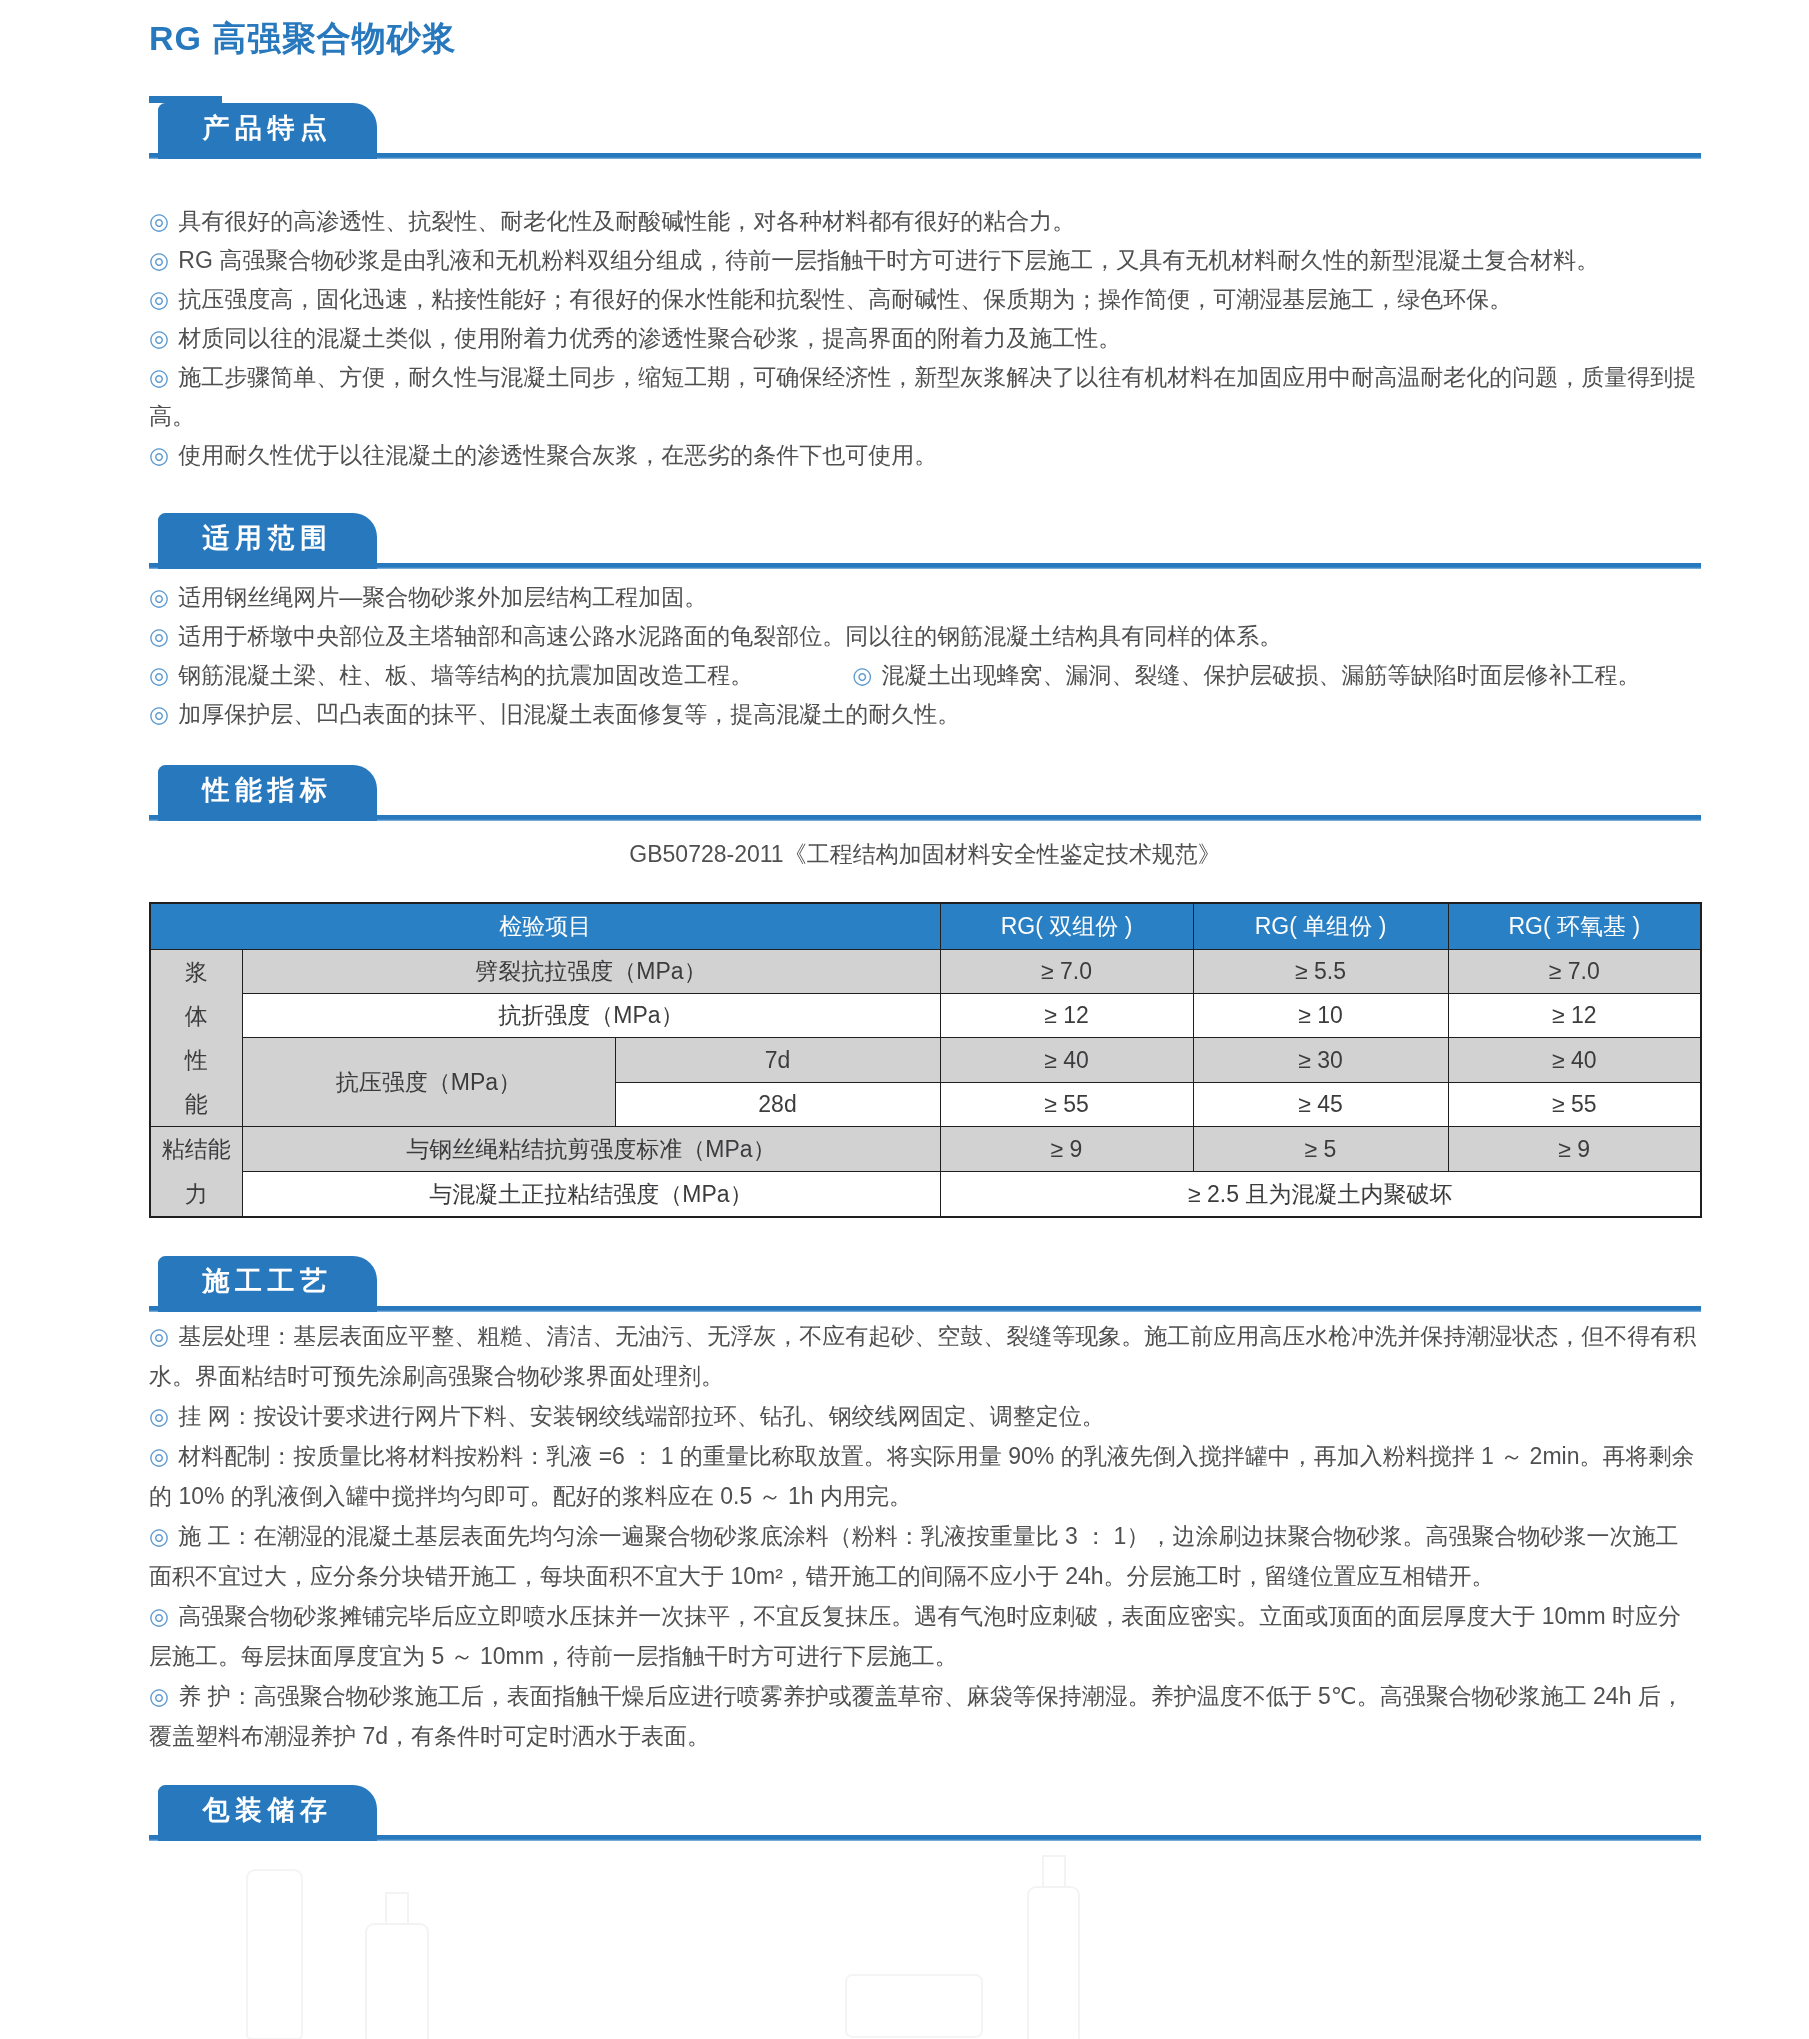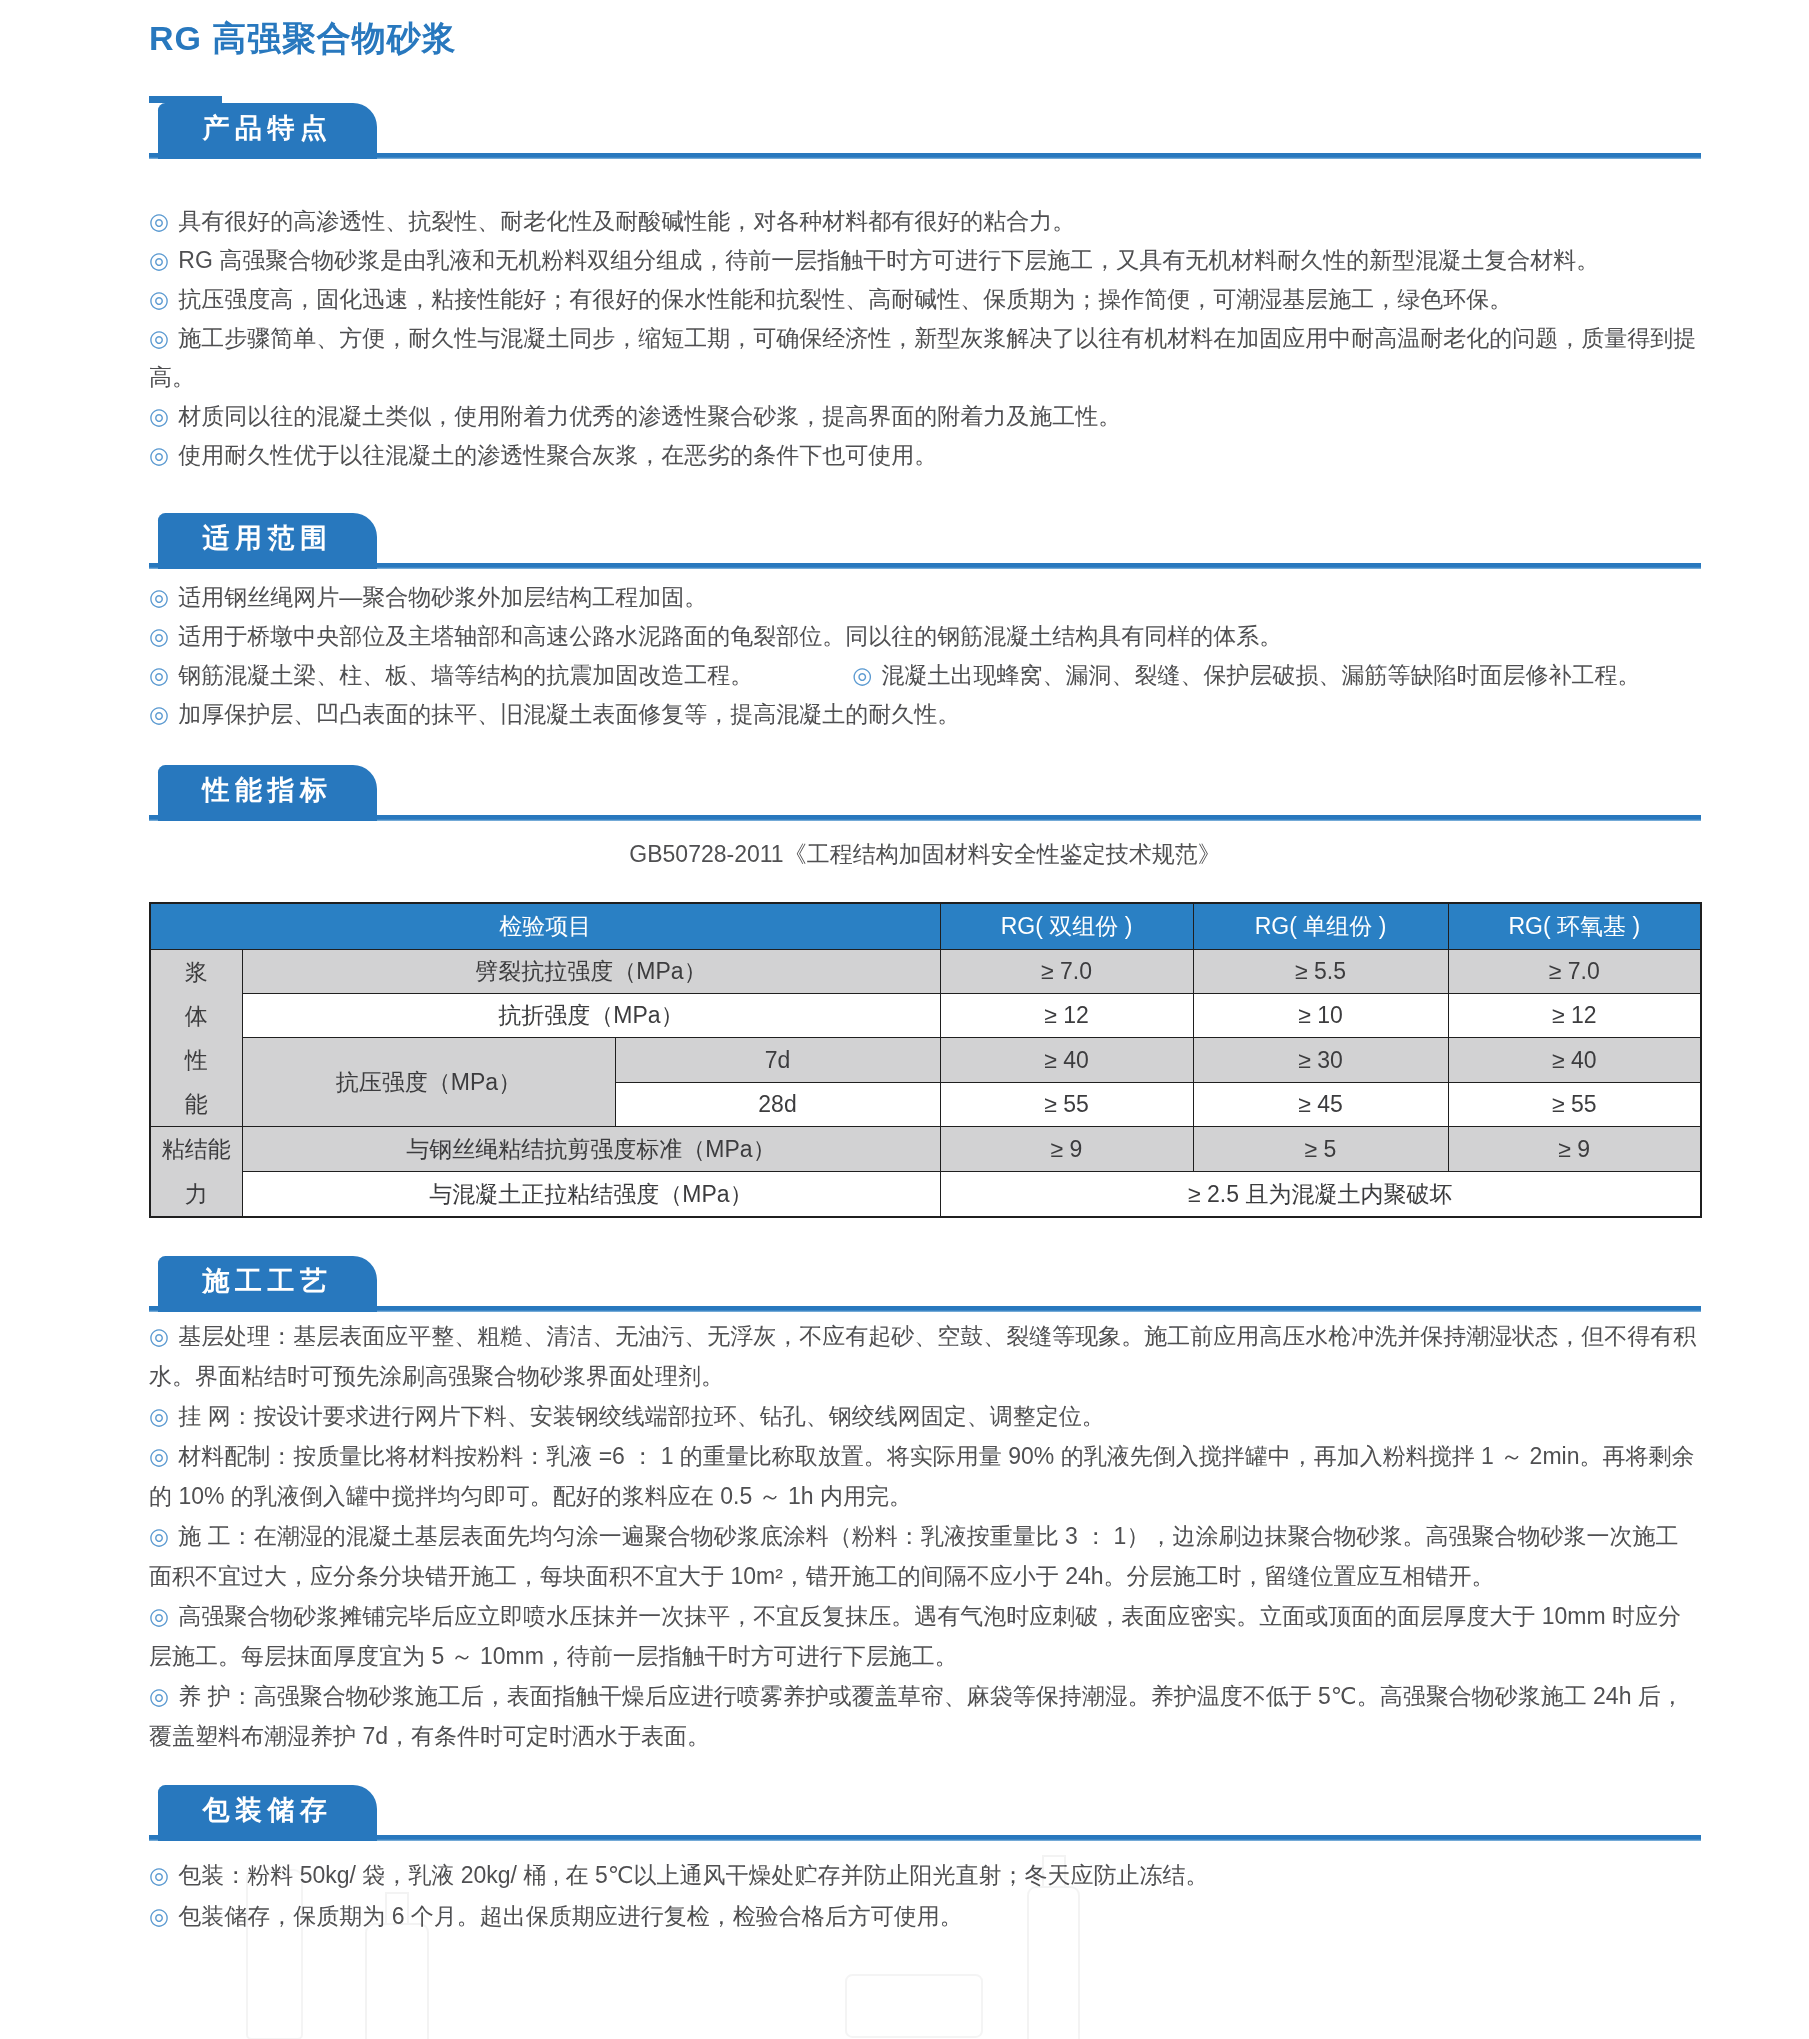--- a/index.html
+++ b/index.html
@@ -84,22 +84,22 @@
       <div class="sec-header">
         <div class="sec-rule"></div>
         <div class="sec-badge">
           <span>产品特点</span>
         </div>
       </div>
       <div class="bullets s1-bullets">
           <div class="bullet-row"><span class="bullet-item"><span class="mark">◎</span><span>具有很好的高渗透性、抗裂性、耐老化性及耐酸碱性能，对各种材料都有很好的粘合力。</span></span></div>
           <div class="bullet-row"><span class="bullet-item"><span class="mark">◎</span><span>RG 高强聚合物砂浆是由乳液和无机粉料双组分组成，待前一层指触干时方可进行下层施工，又具有无机材料耐久性的新型混凝土复合材料。</span></span></div>
           <div class="bullet-row"><span class="bullet-item"><span class="mark">◎</span><span>抗压强度高，固化迅速，粘接性能好；有很好的保水性能和抗裂性、高耐碱性、保质期为；操作简便，可潮湿基层施工，绿色环保。</span></span></div>
+          <div class="bullet-row"><span class="bullet-item"><span class="mark">◎</span><span>材质同以往的混凝土类似，使用附着力优秀的渗透性聚合砂浆，提高界面的附着力及施工性。</span></span></div>
           <div class="bullet-row"><span class="bullet-item"><span class="mark">◎</span><span>施工步骤简单、方便，耐久性与混凝土同步，缩短工期，可确保经济性，新型灰浆解决了以往有机材料在加固应用中耐高温耐老化的问题，质量得到提高。</span></span></div>
-          <div class="bullet-row"><span class="bullet-item"><span class="mark">◎</span><span>材质同以往的混凝土类似，使用附着力优秀的渗透性聚合砂浆，提高界面的附着力及施工性。</span></span></div>
           <div class="bullet-row"><span class="bullet-item"><span class="mark">◎</span><span>使用耐久性优于以往混凝土的渗透性聚合灰浆，在恶劣的条件下也可使用。</span></span></div>
         </div>
     </section>
 
     <section>
       <div class="sec-header s2-header">
         <div class="sec-rule"></div>
         <div class="sec-badge">
           <span>适用范围</span>
         </div>
@@ -200,21 +200,17 @@
         </div>
     </section>
 
     <section>
       <div class="sec-header s5-header">
         <div class="sec-rule"></div>
         <div class="sec-badge">
           <span>包装储存</span>
         </div>
       </div>
-      <div class="bullets s5-bullets">
-          <div class="bullet-row"><span class="bullet-item"><span class="mark">◎</span><span>包装：粉料 50kg/ 袋，乳液 20kg/ 桶 , 在 5℃以上通风干燥处贮存并防止阳光直射；冬天应防止冻结。</span></span></div>
-          <div class="bullet-row"><span class="bullet-item"><span class="mark">◎</span><span>包装储存，保质期为 6 个月。超出保质期应进行复检，检验合格后方可使用。</span></span></div>
-        </div>
     </section>
 
   </div>
 </div>
 
 
 </body></html>

